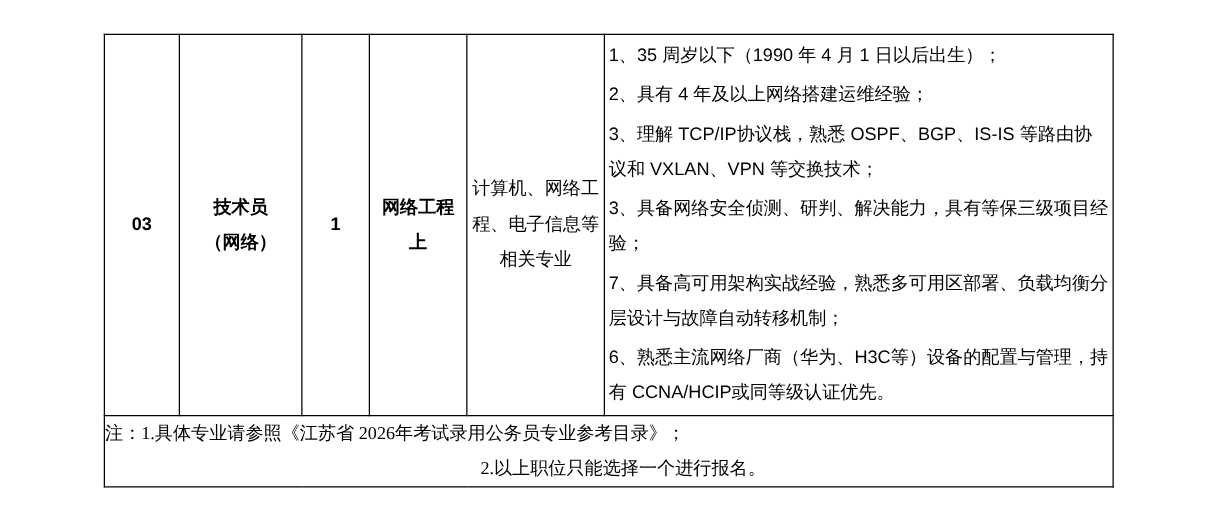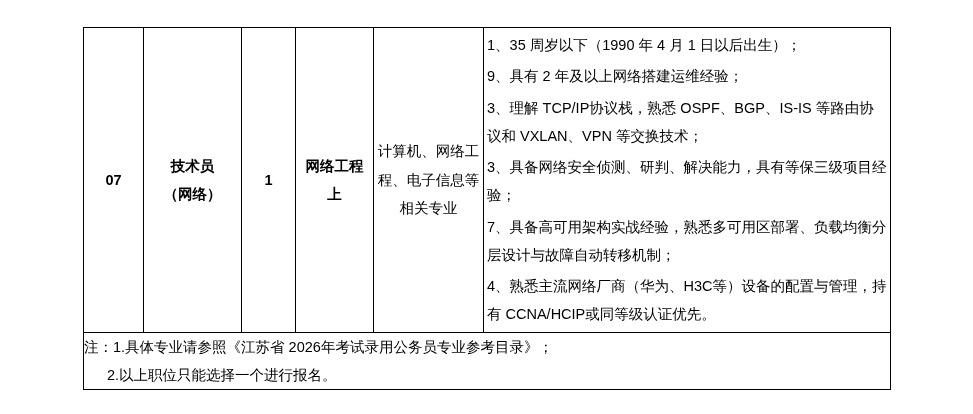--- a/index.html
+++ b/index.html
@@ -63,64 +63,65 @@
   }
   .cell-req p {
     margin: 3px;
     text-indent: 0;
   }
   .note-cell {
     padding: 7px 10px 9px 12px;
     line-height: 1.95;
     font-size: 14.5px;
     text-align: left;
+    font-family: Liberation Serif, serif;
   }
   .note-line-1 { display: block; }
-  .note-line-2 { display: block; padding-left: 23px; }
+  .note-line-2 { display: block; padding-left: 23px; text-align: center; }
 </style>
 </head>
 <body>
 
 <div class="page">
   <div class="table-wrap">
     <table class="job-table">
       <colgroup>
         <col class="col-code">
         <col class="col-post">
         <col class="col-num">
         <col class="col-edu">
         <col class="col-major">
         <col class="col-req">
       </colgroup>
       <tbody>
         <tr>
           <td class="cell-center">
-            <span>07</span>
+            <span>03</span>
           </td>
           <td class="cell-center">
             <span class="line">技术员</span>
             <span class="line">（网络）</span>
           </td>
           <td class="cell-center">
             <span>1</span>
           </td>
           <td class="cell-center">
             <span class="line">网络工程</span>
             <span class="line">上</span>
           </td>
           <td class="cell-major">
             <span>计算机、网络工程、电子信息等相关专业</span>
           </td>
           <td class="cell-req">
             <p>1、35 周岁以下（1990 年 4 月 1 日以后出生）；</p>
-            <p>9、具有 2 年及以上网络搭建运维经验；</p>
+            <p>2、具有 4 年及以上网络搭建运维经验；</p>
             <p>3、理解 TCP/IP协议栈，熟悉 OSPF、BGP、IS-IS 等路由协议和 VXLAN、VPN 等交换技术；</p>
             <p>3、具备网络安全侦测、研判、解决能力，具有等保三级项目经验；</p>
             <p>7、具备高可用架构实战经验，熟悉多可用区部署、负载均衡分层设计与故障自动转移机制；</p>
-            <p>4、熟悉主流网络厂商（华为、H3C等）设备的配置与管理，持有 CCNA/HCIP或同等级认证优先。</p>
+            <p>6、熟悉主流网络厂商（华为、H3C等）设备的配置与管理，持有 CCNA/HCIP或同等级认证优先。</p>
           </td>
         </tr>
         <tr>
           <td class="note-cell" colspan="6">
             <span class="note-line-1">注：1.具体专业请参照《江苏省 2026年考试录用公务员专业参考目录》；</span>
             <span class="note-line-2">2.以上职位只能选择一个进行报名。</span>
           </td>
         </tr>
       </tbody>
     </table>

